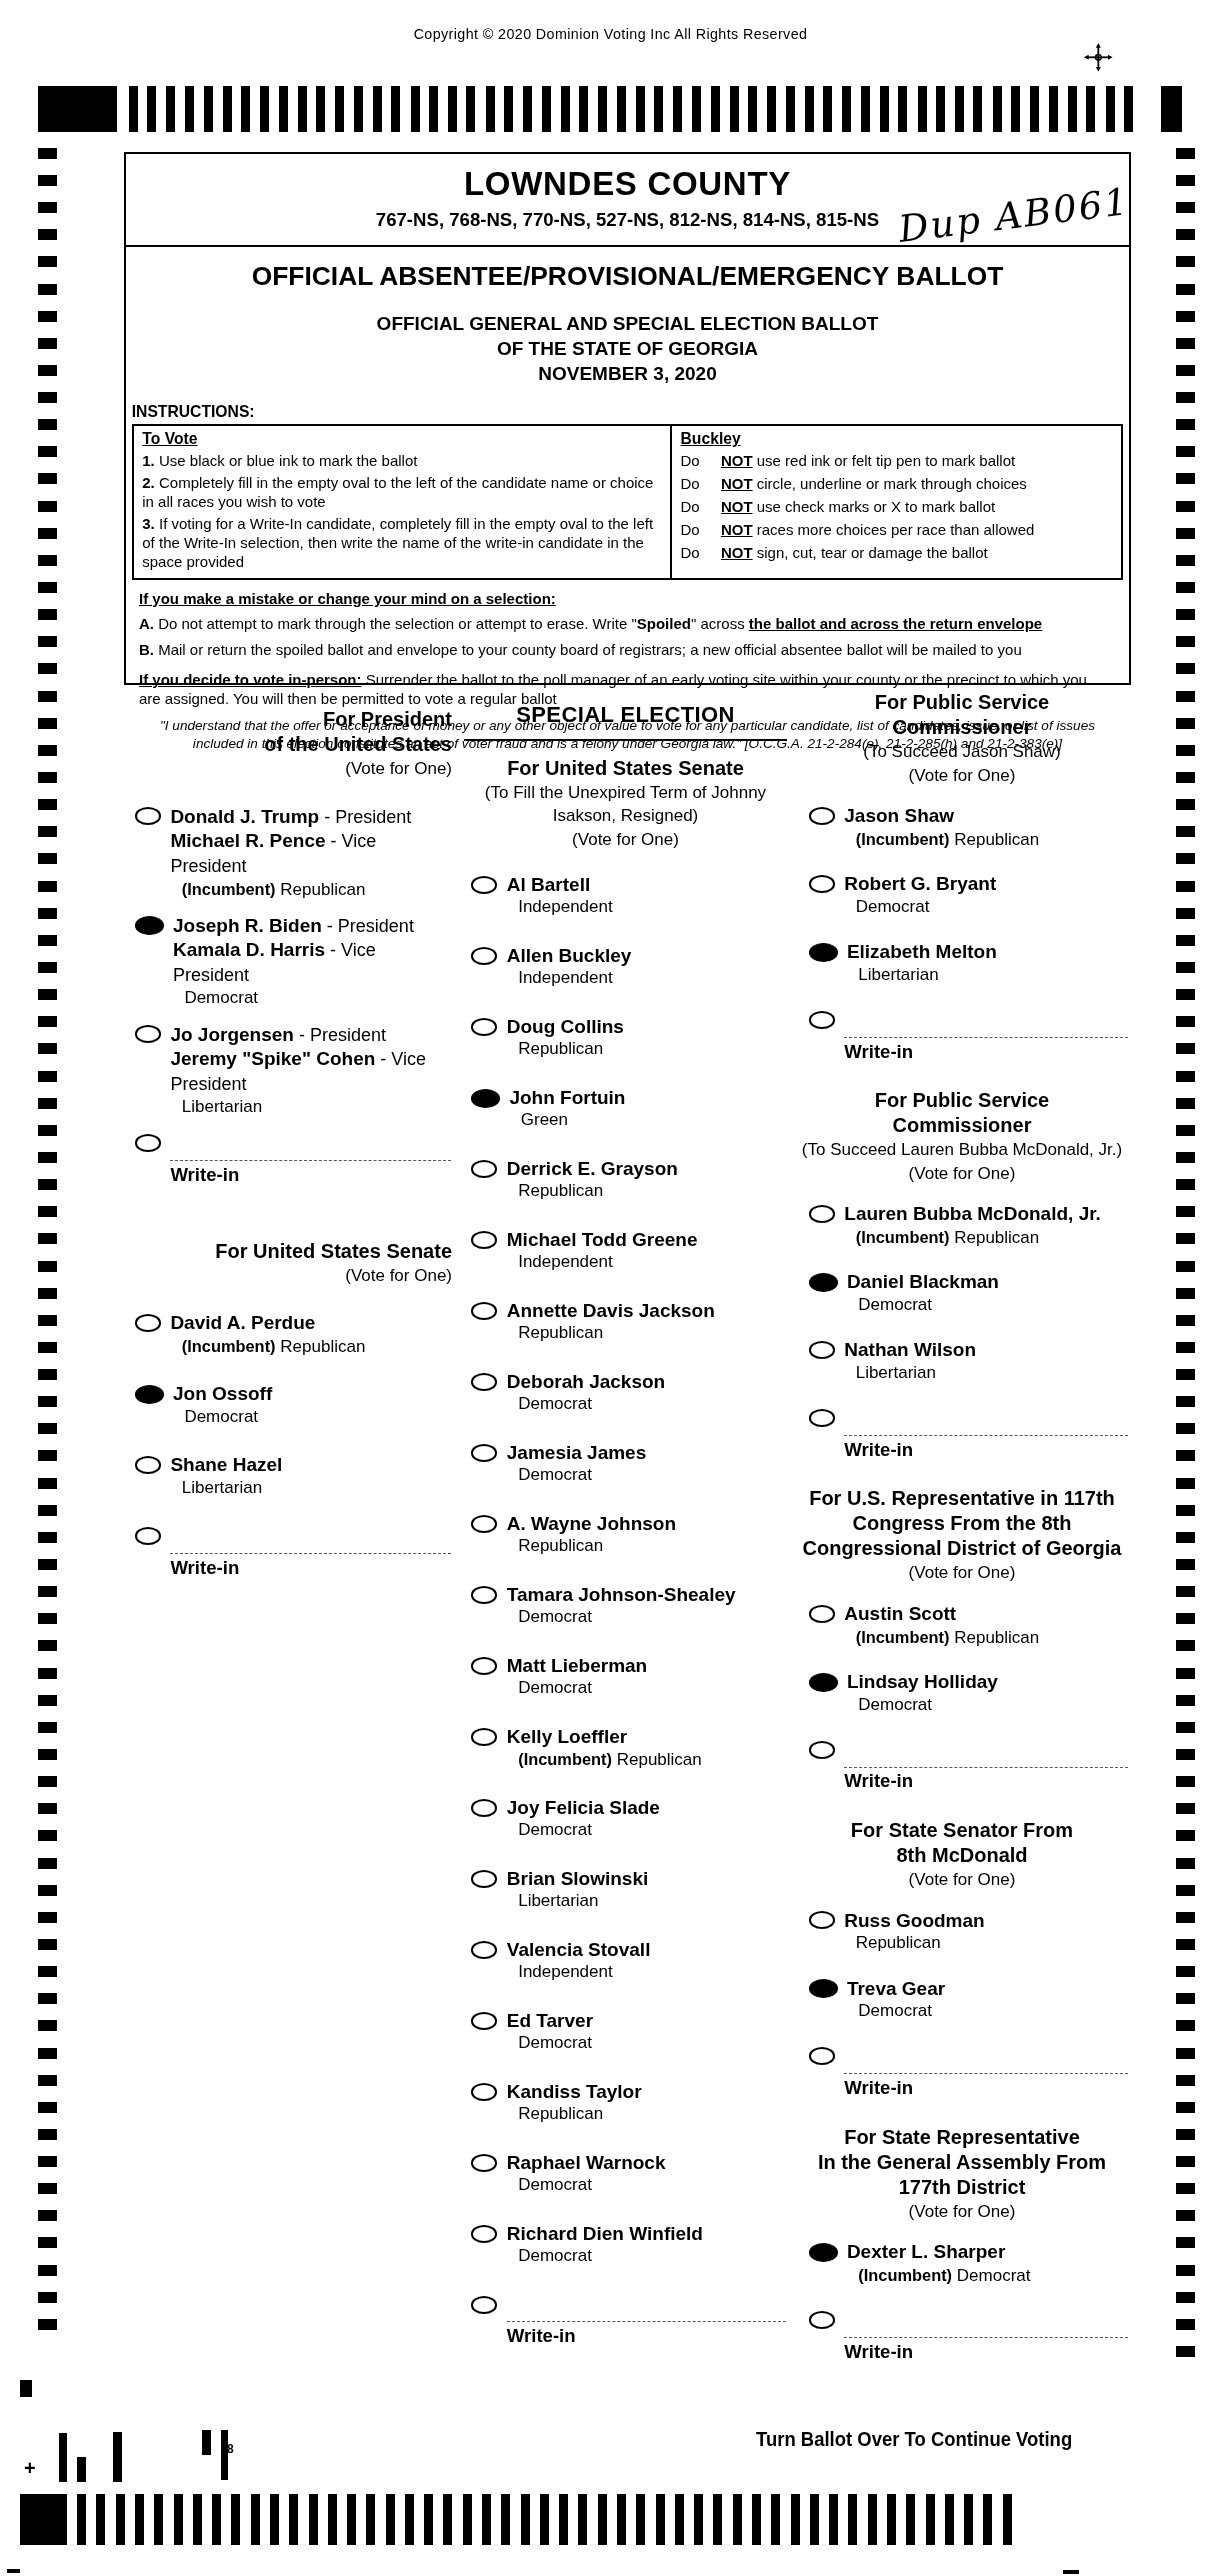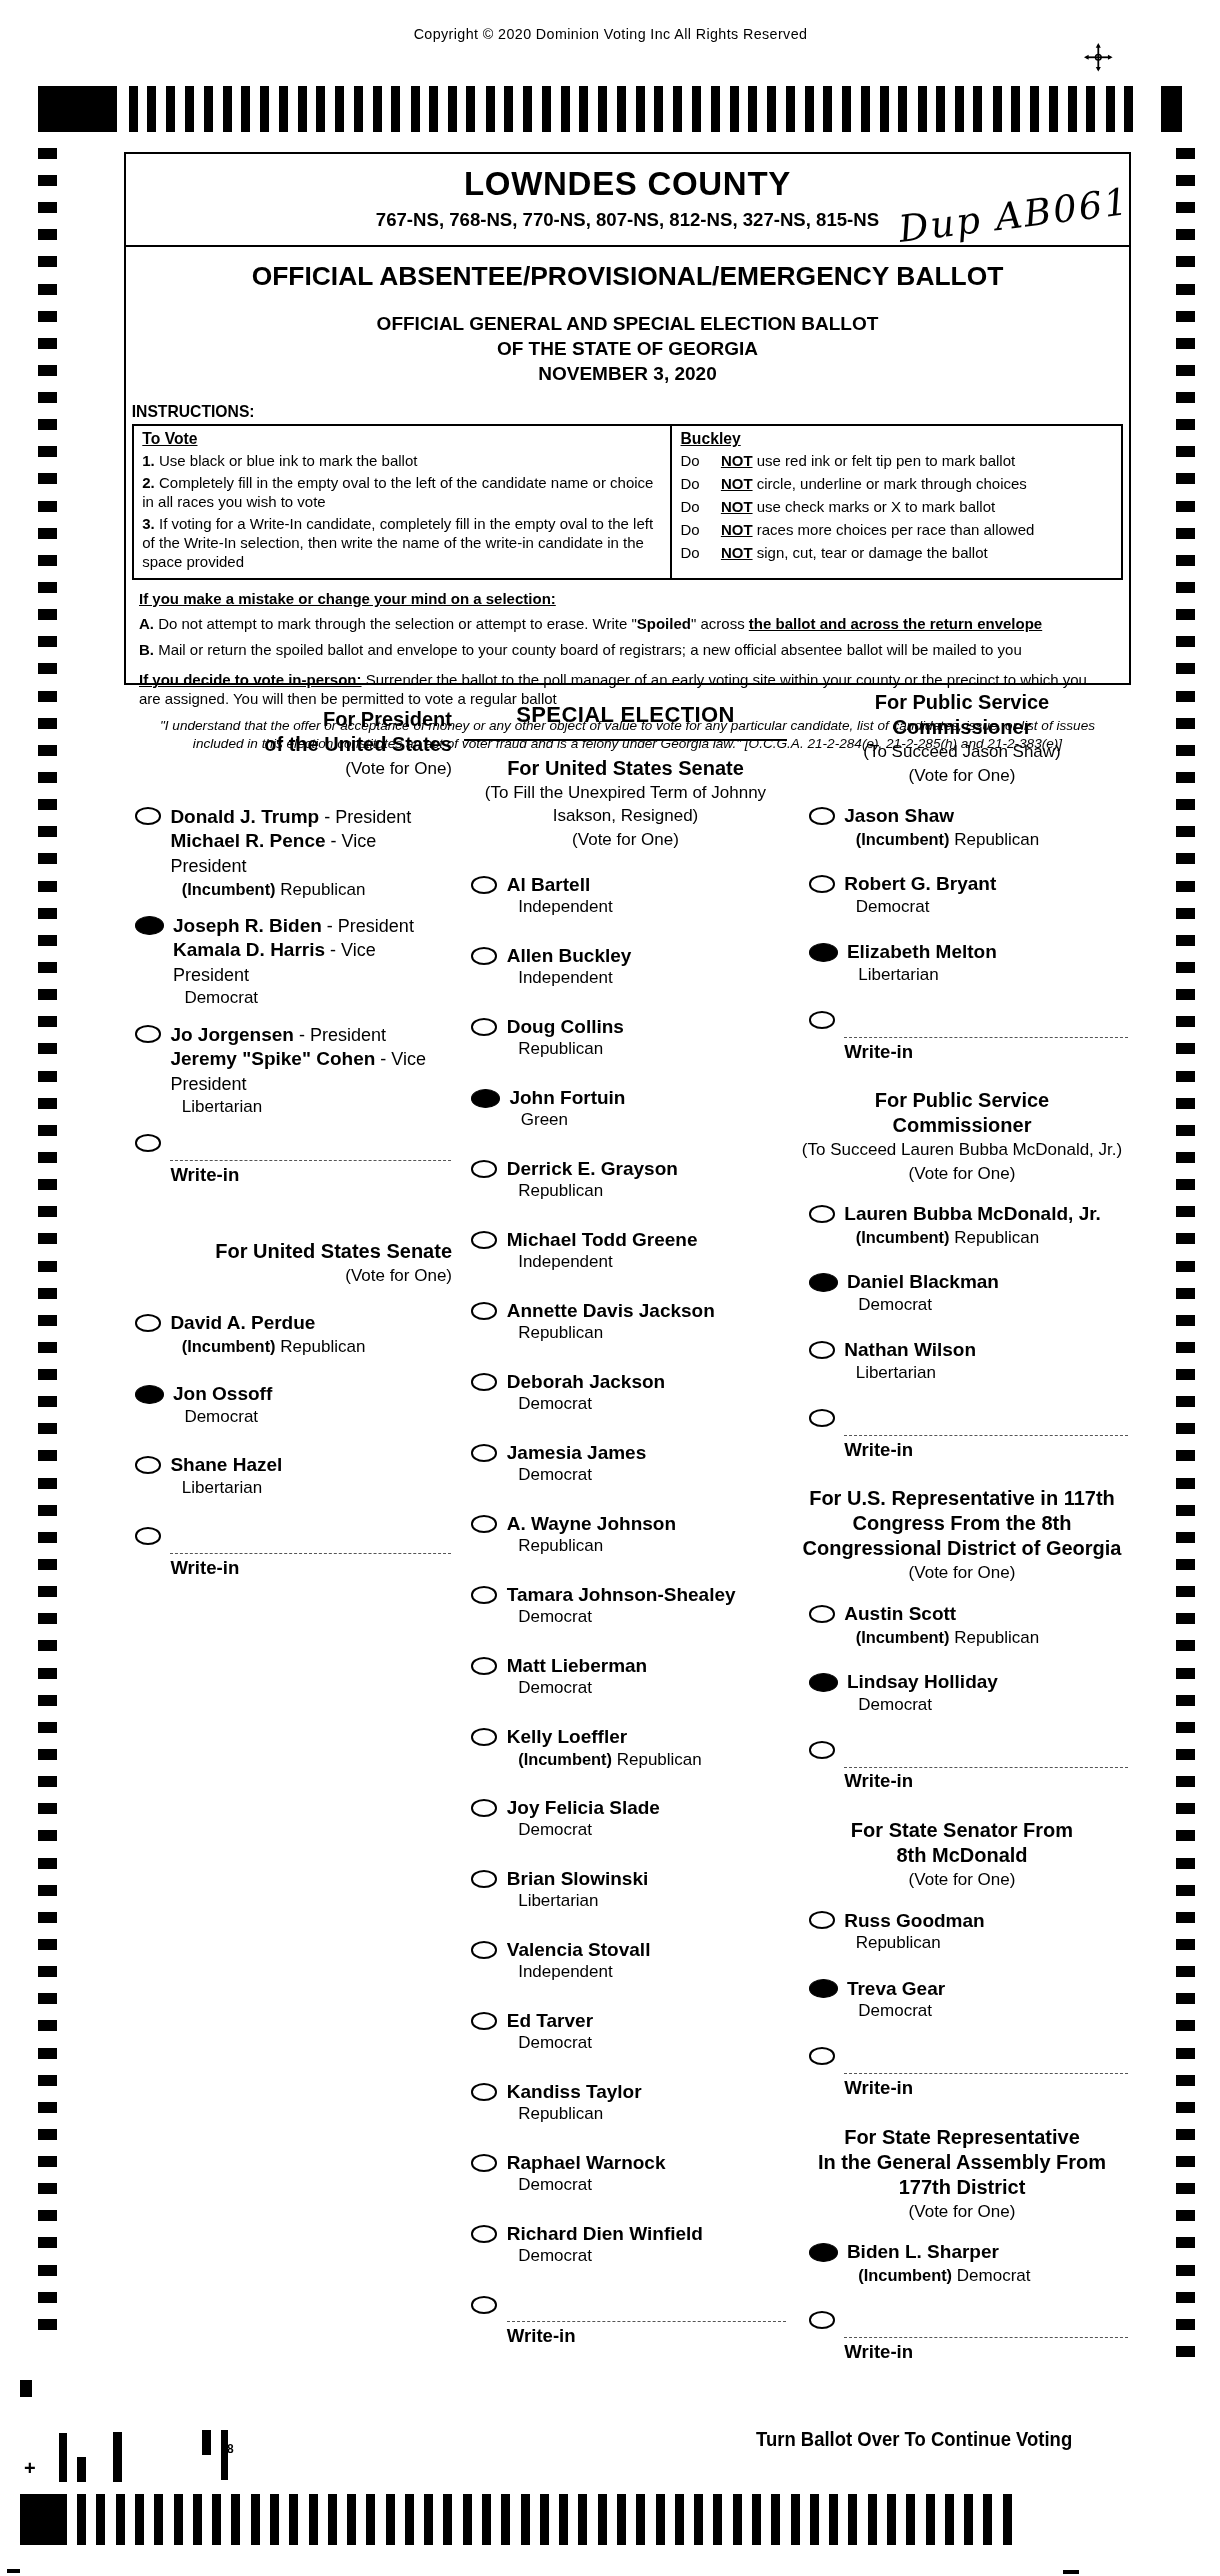--- a/index.html
+++ b/index.html
@@ -383,21 +383,21 @@
       <div class="tmark" style="left: 964px; top: 2494px; width: 9.3px; height: 51px;"></div>
       <div class="tmark" style="left: 983px; top: 2494px; width: 9.3px; height: 51px;"></div>
       <div class="tmark" style="left: 1003px; top: 2494px; width: 9.3px; height: 51px;"></div>
       <div class="tmark" style="left: 7.1px; top: 2569px; width: 13px; height: 3.6px;"></div>
       <div class="tmark" style="left: 1063px; top: 2570px; width: 15.7px; height: 3.6px;"></div>
     </div>
 
   <div class="headerbox">
     <div class="county-sec">
       <div class="county">LOWNDES COUNTY</div>
-      <div class="precincts">767-NS, 768-NS, 770-NS, 807-NS, 812-NS, 327-NS, 815-NS</div>
+      <div class="precincts">767-NS, 768-NS, 770-NS, 527-NS, 812-NS, 814-NS, 815-NS</div>
     </div>
     <div class="title-sec">
       <div class="ballot-title">OFFICIAL ABSENTEE/PROVISIONAL/EMERGENCY BALLOT</div>
       <div class="subwrap">
         <div class="ballot-sub">OFFICIAL GENERAL AND SPECIAL ELECTION BALLOT</div>
         <div class="ballot-sub">OF THE STATE OF GEORGIA</div>
         <div class="ballot-sub">NOVEMBER 3, 2020</div>
       </div>
     </div>
     <div class="instr-label">INSTRUCTIONS:</div>
@@ -781,21 +781,21 @@
       <div class="contest">
         <div class="c-header">
           <div class="c-title">For State Representative</div>
           <div class="c-title">In the General Assembly From</div>
           <div class="c-title">177th District</div>
           <div class="c-note">(Vote for One)</div>
         </div>
         <div class="candidate">
           <span class="oval filled"></span>
           <div class="cand-text">
-            <div class="cand-line"><span>Biden L. Sharper</span></div>
+            <div class="cand-line"><span>Dexter L. Sharper</span></div>
             <div class="party"><span class="inc">(Incumbent)</span> <span>Democrat</span></div>
           </div>
         </div>
         <div class="writein">
           <span class="oval"></span>
           <div class="wi-box"><div class="wi-rule"></div><span class="wi-label">Write-in</span></div>
         </div>
       </div>
     </div>
 

